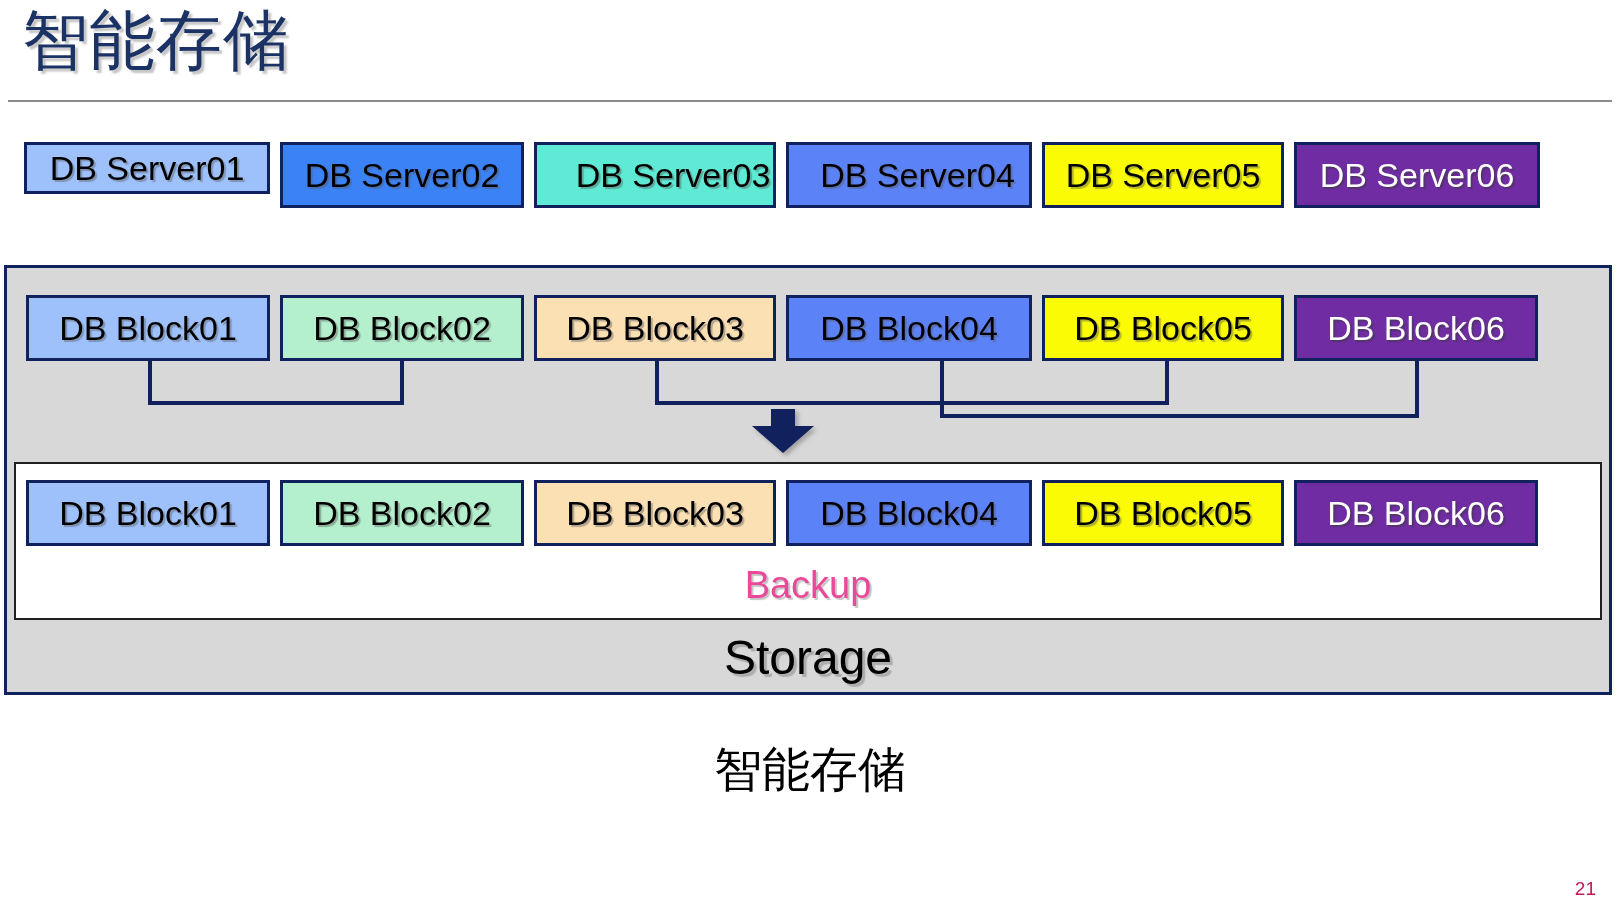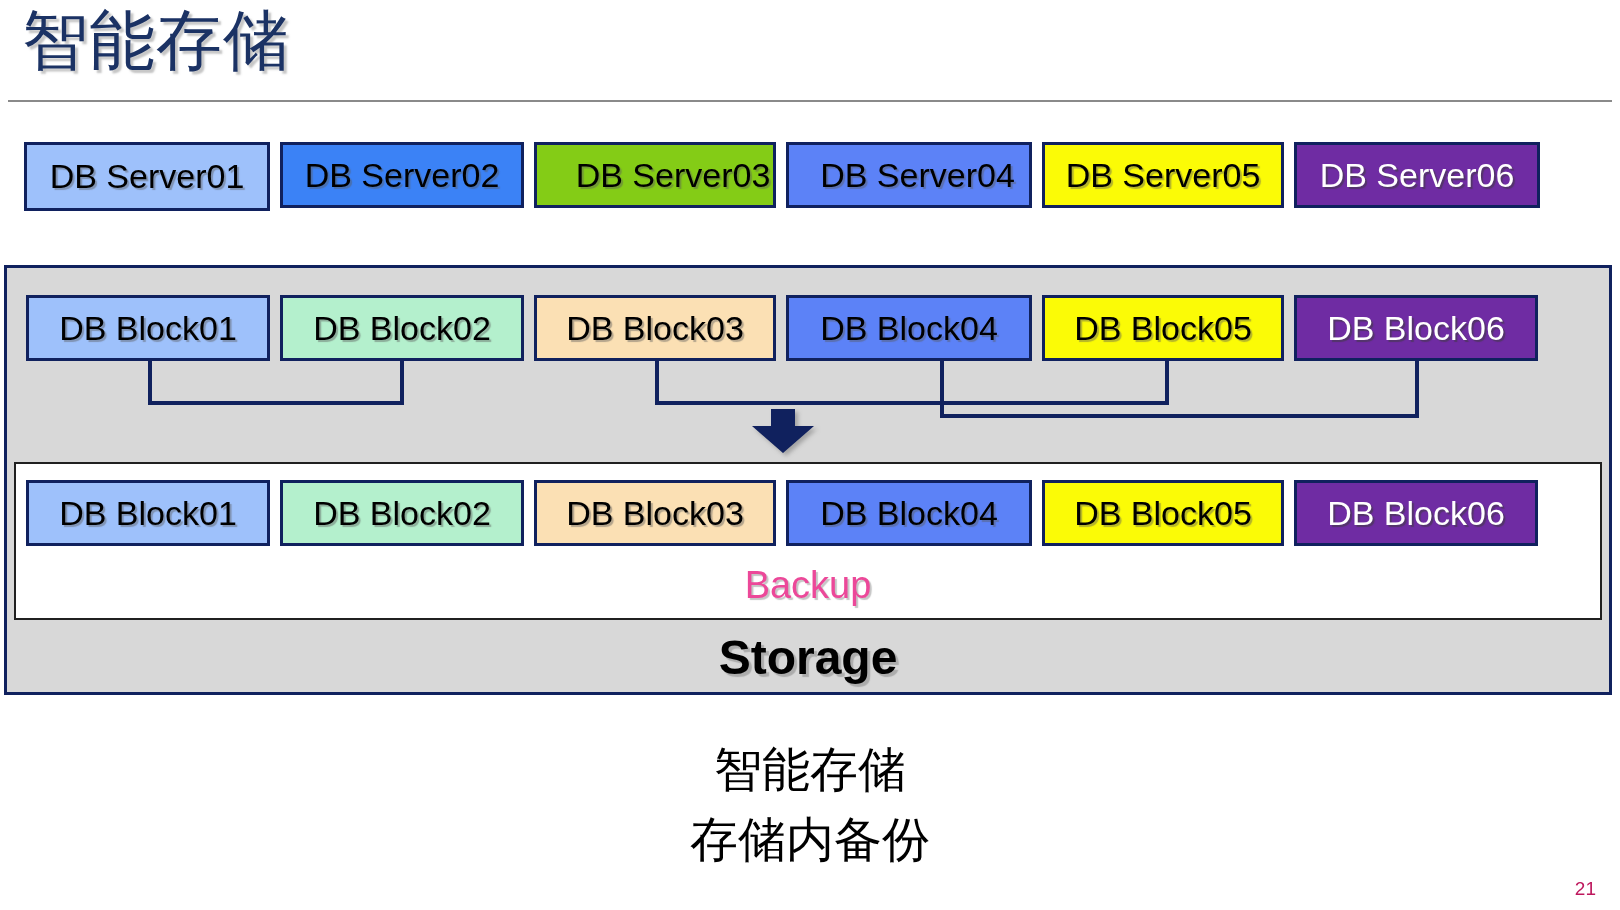--- a/index.html
+++ b/index.html
@@ -108,21 +108,21 @@
   }
 
   
   #storage-label {
     position: absolute;
     left: 0;
     right: 0;
     top: 630px;
     text-align: center;
     font-size: 48px;
-    font-weight: bold;
+    font-weight: normal;
     color: #000000;
     text-shadow: 3px 3px 1px rgba(120,120,120,0.45);
   }
 
   
   #caption {
     position: absolute;
     left: 0;
     right: 0;
     top: 735px;
@@ -141,23 +141,23 @@
     color: #be185d;
   }
 </style>
 </head>
 <body>
 
 <div id="slide-title">智能存储</div>
 <div id="title-rule"></div>
 
 <div id="server-row">
-    <div class="node" style="left: 24px; top: 142px; width: 246px; height: 69px; background: rgb(158, 193, 251); color: rgb(0, 0, 0);">DB Server01</div>
+    <div class="node" style="left: 24px; top: 142px; width: 246px; height: 52px; background: rgb(158, 193, 251); color: rgb(0, 0, 0);">DB Server01</div>
     <div class="node" style="left: 280px; top: 142px; width: 244px; height: 66px; background: #3b82f6; color: rgb(0, 0, 0); text-align: center;">DB Server02</div>
-    <div class="node" style="left: 534px; top: 142px; width: 242px; height: 66px; background: #84cc16; color: rgb(0, 0, 0); padding-left: 36px;">DB Server03</div>
+    <div class="node" style="left: 534px; top: 142px; width: 242px; height: 66px; background: #5eead4; color: rgb(0, 0, 0); padding-left: 36px;">DB Server03</div>
     <div class="node" style="left: 786px; top: 142px; width: 246px; height: 66px; background: rgb(92, 130, 247); color: rgb(0, 0, 0); padding-left: 17px;">DB Server04</div>
     <div class="node" style="left: 1042px; top: 142px; width: 242px; height: 66px; background: rgb(251, 251, 6); color: rgb(0, 0, 0);">DB Server05</div>
     <div class="node light-text" style="left: 1294px; top: 142px; width: 246px; height: 66px; background: rgb(111, 44, 163); color: rgb(255, 255, 255);">DB Server06</div>
   </div>
 
 <div id="storage-container">
 
   <div id="blocks-top-row">
       <div class="node" style="left: 19px; top: 27px; width: 244px; height: 66px; background: rgb(158, 193, 251); color: rgb(0, 0, 0);">DB Block01</div>
       <div class="node" style="left: 273px; top: 27px; width: 244px; height: 66px; background: rgb(180, 240, 205); color: rgb(0, 0, 0);">DB Block02</div>
@@ -192,16 +192,15 @@
         <div class="node light-text" style="left: 1278px; top: 16px; width: 244px; height: 66px; background: rgb(111, 44, 163); color: rgb(255, 255, 255);">DB Block06</div>
       </div>
     <div id="backup-label">Backup</div>
   </div>
 
   <div id="storage-label" style="top: 362px;">Storage</div>
 </div>
 
 <div id="caption">
   <div>智能存储</div>
-  <div>存储内备份</div>
 </div>
 
 <div id="page-number">21</div>
 
 </body></html>

